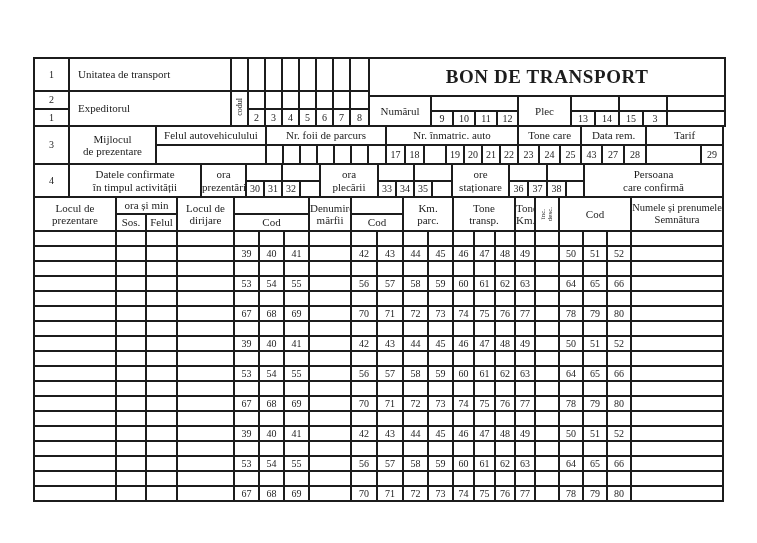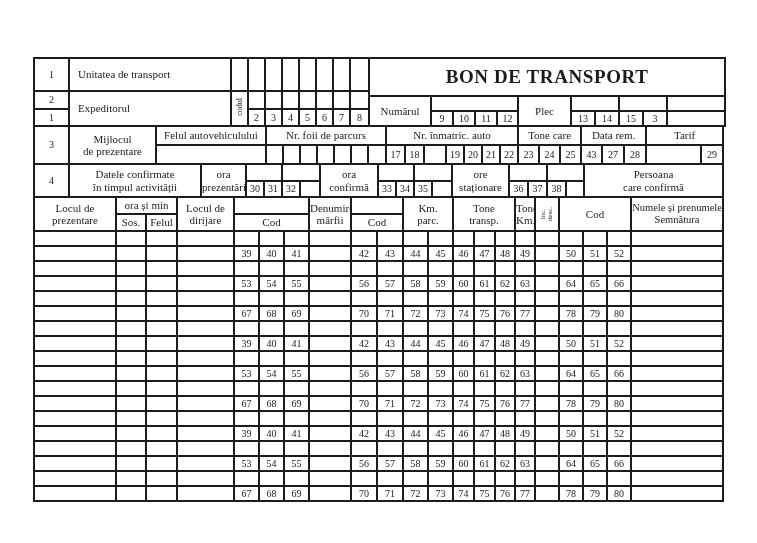--- a/index.html
+++ b/index.html
@@ -223,21 +223,21 @@
         <span>în timpul activității</span>
       </td>
       <td class="two-line" rowspan="2">
         <span>ora</span>
         <span>prezentării</span>
       </td>
       <td colspan="2"></td>
       <td colspan="2"></td>
       <td class="two-line" rowspan="2">
         <span>ora</span>
-        <span>confirmă</span>
+        <span>plecării</span>
       </td>
       <td colspan="2"></td>
       <td colspan="2"></td>
       <td class="two-line" rowspan="2">
         <span>ore</span>
         <span>staționare</span>
       </td>
       <td colspan="2"></td>
       <td colspan="2"></td>
       <td class="two-line" rowspan="2">

